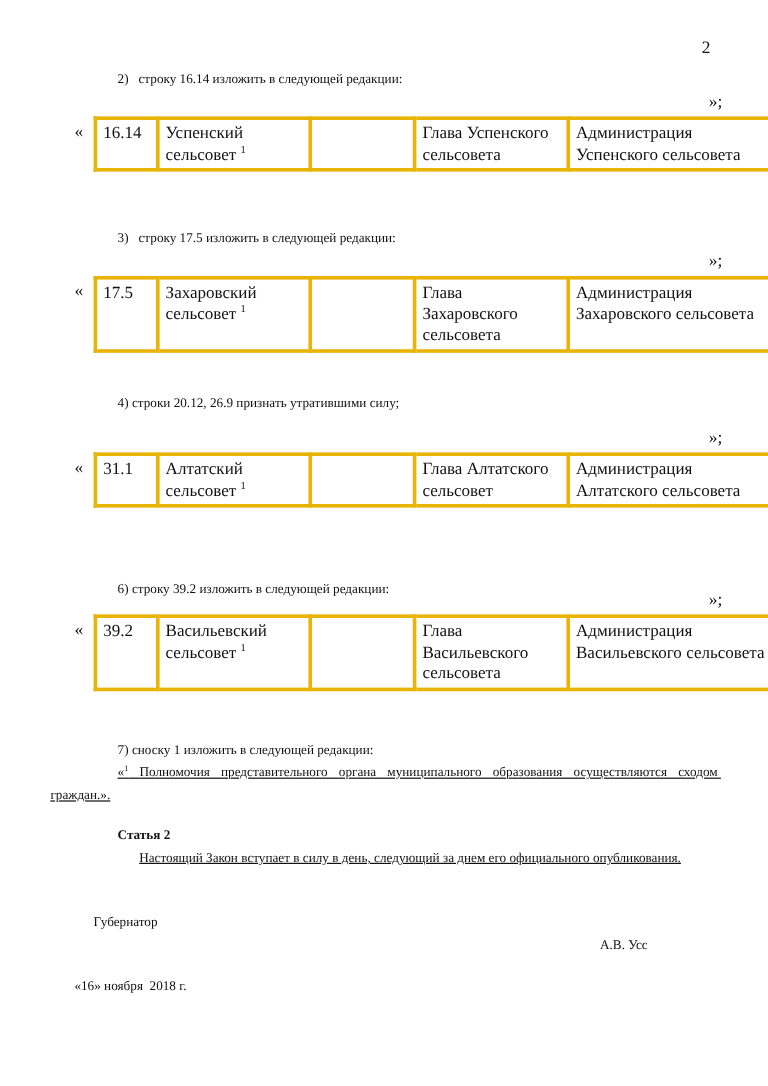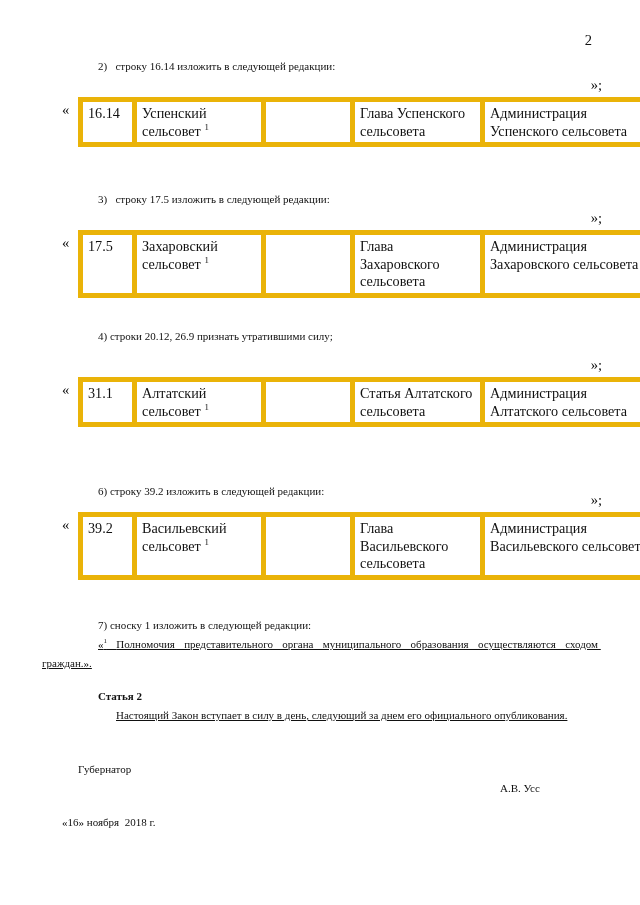--- a/index.html
+++ b/index.html
@@ -86,21 +86,21 @@
   table.reg {
     position: absolute;
     left: 16px;
     top: 0;
     border-collapse: collapse;
     table-layout: fixed;
     width: 508px;
     background: #fff;
   }
   table.reg td {
-    border: 5px solid #eab308;
+    border: 3px solid #eab308;
     vertical-align: top;
     padding: 3px 4px 2px 5px;
     font-size: 14.2px;
     line-height: 17.5px;
   }
   td.c-num    { width: 40px; text-align: left; }
   td.c-name   { width: 115px; }
   td.c-blank  { width: 75px; }
   td.c-head   { width: 116px; }
   td.c-admin  { width: 162px; }
@@ -151,21 +151,21 @@
   <div class="para indent-item" style="top:327px;">4) строки 20.12, 26.9 признать утратившими силу;</div>
 
   <div class="table-block" style="top:377px;">
     <span class="quote-open">«</span>
     <table class="reg">
       <tbody>
           <tr>
         <td class="c-num">31.1</td>
         <td class="c-name"><span>Алтатский сельсовет</span> <sup>1</sup></td>
         <td class="c-blank"></td>
-        <td class="c-head">Статья Алтатского сельсовета</td>
+        <td class="c-head">Глава Алтатского сельсовет</td>
         <td class="c-admin">Администрация Алтатского сельсовета</td>
       </tr>
     </tbody>
       </table>
     <span class="quote-close">»;</span>
   </div>
 
   <div class="para indent-item" style="top:482px;">6) строку 39.2 изложить в следующей редакции:</div>
 
   <div class="table-block" style="top:512px;">

